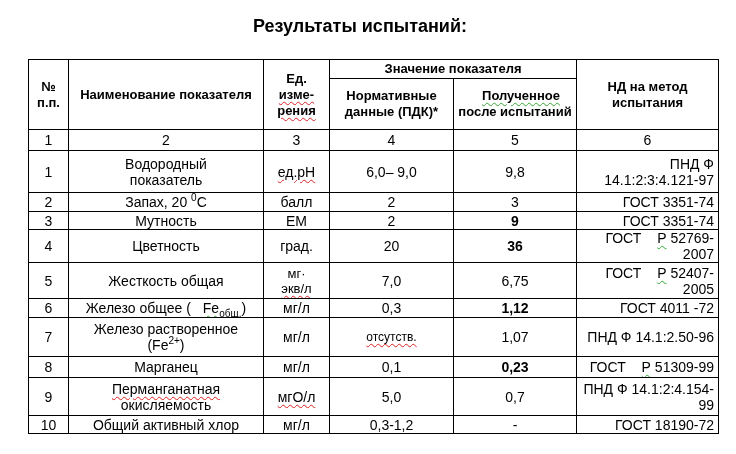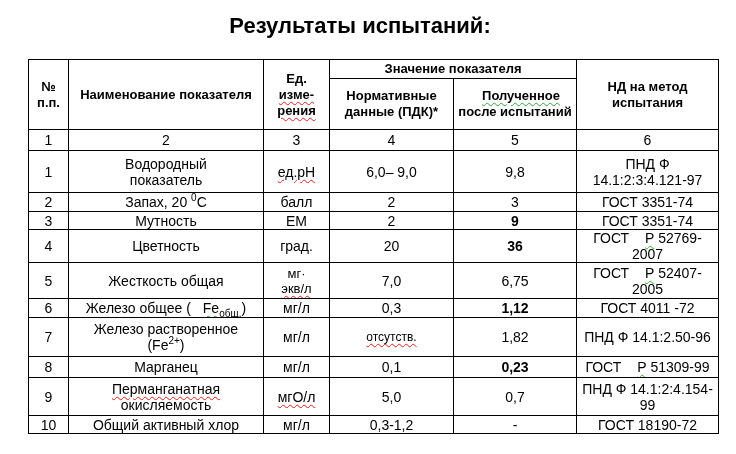--- a/index.html
+++ b/index.html
@@ -15,21 +15,21 @@
       font-family: "Liberation Sans", sans-serif;
       color: #000;
     }
     .title {
       position: absolute;
       left: 0;
       top: 14px;
       width: 720px;
       text-align: center;
       font-weight: bold;
-      font-size: 22px;
+      font-size: 18px;
       line-height: 24px;
     }
     table.results {
       position: absolute;
       left: 28px;
       top: 59px;
       border-collapse: collapse;
       table-layout: fixed;
       width: 690px;
     }
@@ -42,21 +42,21 @@
       overflow: hidden;
     }
     table.results th {
       font-weight: bold;
       font-size: 13px;
       line-height: 16px;
       text-align: center;
     }
     .c { text-align: center; }
     .l { text-align: center; }
-    .nd { font-size: 12px; line-height: 15px; text-align: center; }
+    .nd { font-size: 12px; line-height: 15px; text-align: right; }
     .b { font-weight: bold; }
     .spell { text-decoration: underline wavy #d22; text-decoration-thickness: 1px; text-underline-offset: 2px; }
     .gram { text-decoration: underline wavy #3a3; text-decoration-thickness: 1px; text-underline-offset: 2px; padding-left: 12px; }
     sub, sup { font-size: 10px; line-height: 0; }
   </style>
 </head>
 <body>
 
 <div class="title">Результаты испытаний:</div>
 
@@ -161,21 +161,21 @@
   </tr>
 
   <tr style="height:39px">
     <td class="c">7</td>
     <td class="l">
       <span>Железо растворенное</span><br>
       <span>(Fe</span><sup>2+</sup><span>)</span>
     </td>
     <td class="c">мг/л</td>
     <td class="c" style="font-size:12px;"><span class="spell">отсутств.</span></td>
-    <td class="c">1,82</td>
+    <td class="c">1,07</td>
     <td class="nd">ПНД Ф 14.1:2.50-96</td>
   </tr>
 
   <tr style="height:21px">
     <td class="c">8</td>
     <td class="l">Марганец</td>
     <td class="c">мг/л</td>
     <td class="c">0,1</td>
     <td class="c b">0,23</td>
     <td class="nd"><span>ГОСТ </span><span class="gram">Р</span><span> 51309-99</span></td>

